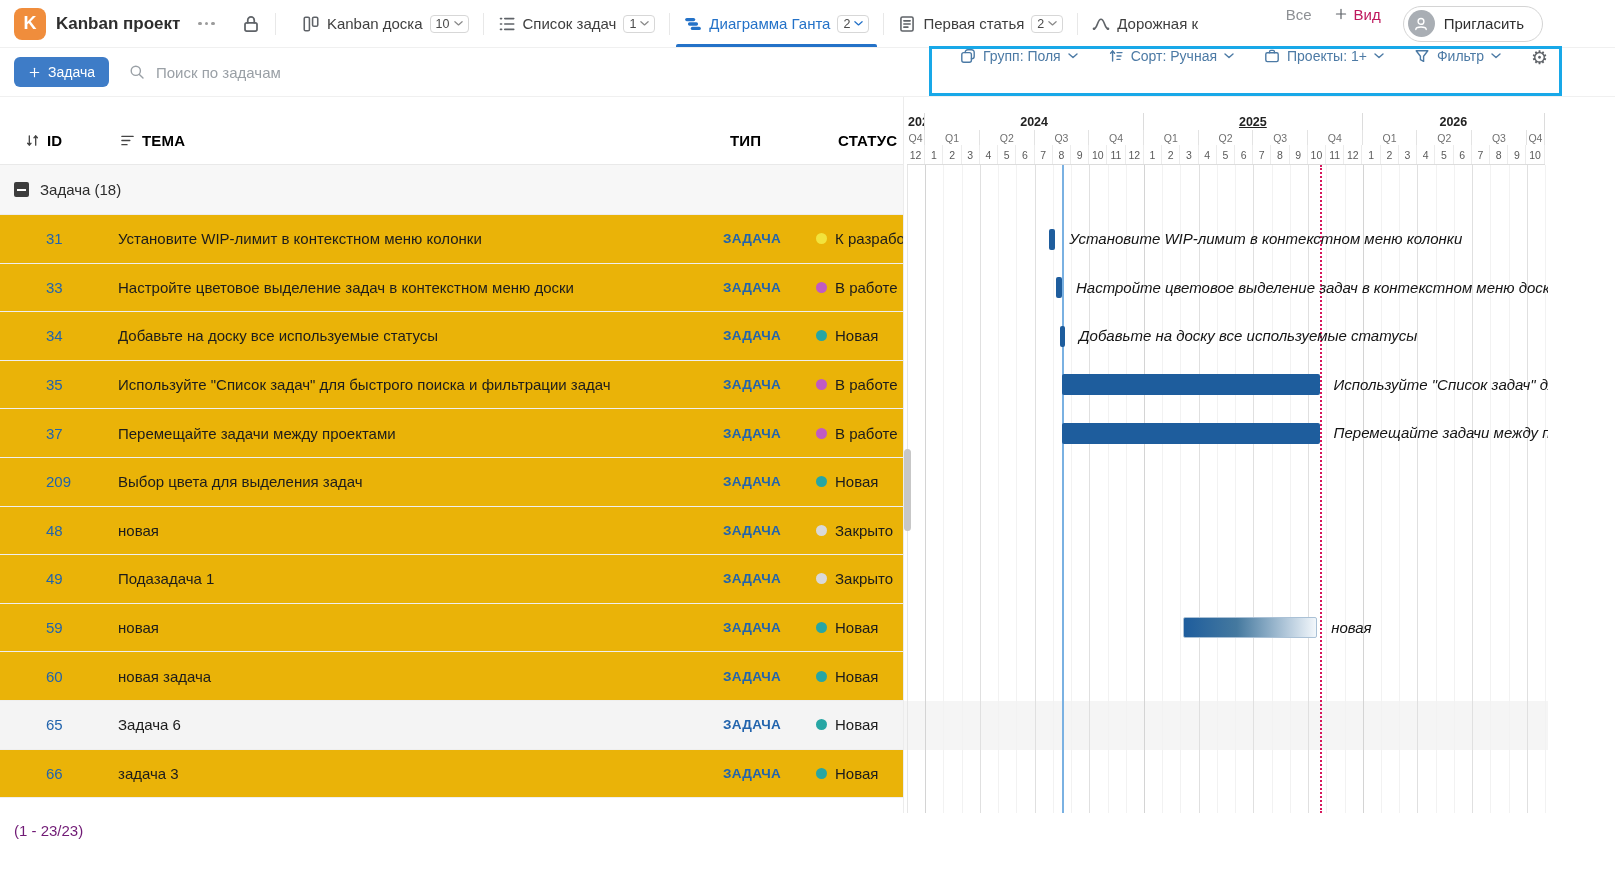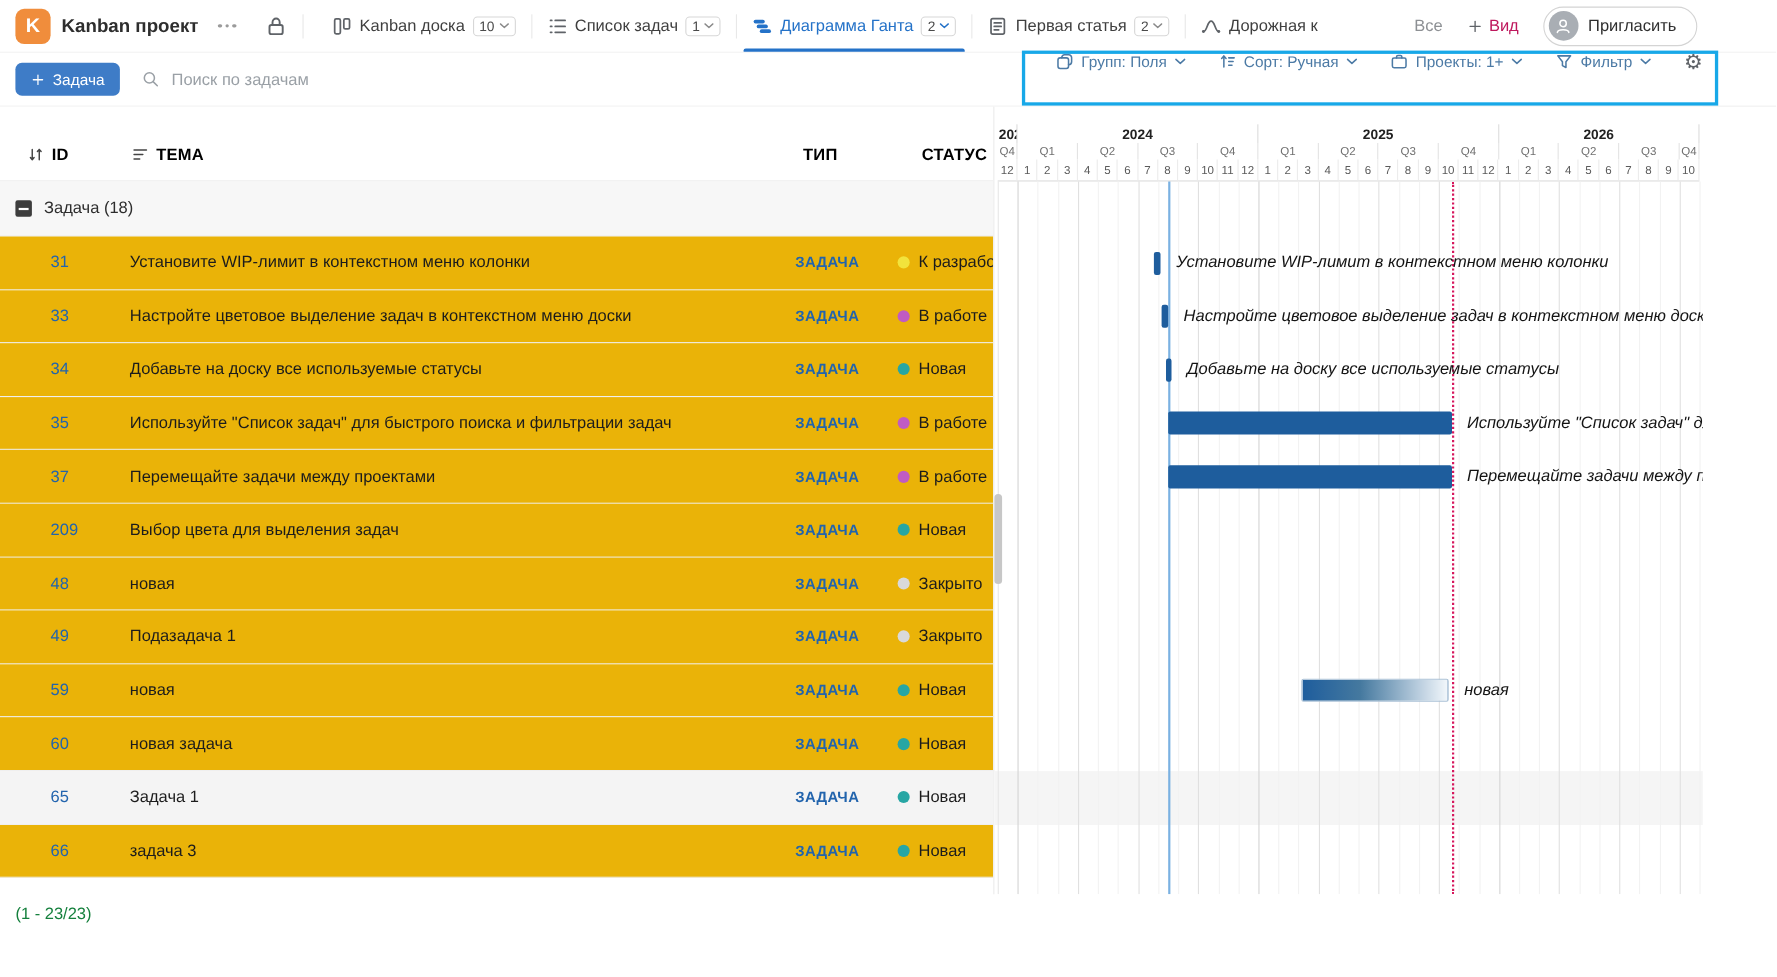--- a/index.html
+++ b/index.html
@@ -20,21 +20,21 @@
   .tab{position:relative;display:flex;align-items:center;gap:7px;padding:0 14px;height:100%;
        font-size:15px;color:#3f3f3f;cursor:pointer;white-space:nowrap;}
   .tab .ic{color:#5f6368;}
   .tab.active{color:#2472c8;}
   .tab.active .ic{color:#2472c8;}
   .tab.active::after{content:"";position:absolute;left:6px;right:6px;bottom:0;height:3px;
        background:#2472c8;border-radius:2px 2px 0 0;}
   .badge{display:flex;align-items:center;gap:4px;border:1px solid #d7d7d7;border-radius:4px;
        padding:1px 5px;font-size:12.5px;color:#4a4a4a;background:#fff;}
   .badge .ic{color:#8a8a8a;}
-  .top-right{margin-left:auto;display:flex;align-items:center;gap:22px;padding-right:72px;}
+  .top-right{margin-left:auto;display:flex;align-items:flex-start;gap:22px;padding-right:72px;}
   .all-btn{color:#8d9094;font-size:15px;cursor:pointer;}
   .add-view{display:flex;gap:6px;align-items:center;font-size:15px;color:#be185d;cursor:pointer;}
   .add-view .ic{color:#5f6368;}
   .invite{display:flex;align-items:center;gap:9px;border:1px solid #d4d4d4;border-radius:18px;
        height:34px;padding:0 18px 0 4px;font-size:15px;color:#2f2f2f;cursor:pointer;background:#fff;}
   .avatar{width:27px;height:27px;border-radius:50%;background:#a9aeb4;color:#fff;display:flex;
        align-items:center;justify-content:center;flex:none;}
   .avatar .ic{width:16px;height:16px;}
 
   
@@ -97,21 +97,21 @@
   .marker-view{position:absolute;top:0;bottom:0;width:2px;background:#7ab1e2;z-index:2;}
   .marker-today{position:absolute;top:0;bottom:0;width:0;border-left:2px dotted #d6175c;z-index:2;}
   .bar{position:absolute;height:21px;background:#1e5d9d;border-radius:2px;z-index:3;box-sizing:border-box;cursor:pointer;}
   .bar.fade{background:linear-gradient(90deg,#1e5d9d 0%,#45799f 40%,#b9cdde 80%,#f2f7fb 100%);
        border:1px solid #aac1d6;}
   .bar-label{position:absolute;font-style:italic;font-size:15px;color:#141414;white-space:nowrap;
        z-index:3;line-height:20px;}
 
   .scroll-thumb{position:absolute;left:904px;top:449px;width:7px;height:82px;background:#c7c7c7;
        border-radius:4px;z-index:55;cursor:grab;}
-  .footer{position:absolute;left:14px;top:822px;font-size:15px;color:#15803d;}
+  .footer{position:absolute;left:14px;top:822px;font-size:15px;color:#701a75;}
 
   .ic{display:inline-flex;align-items:center;justify-content:center;flex:none;}
   .ic svg{width:100%;height:100%;display:block;}
 </style>
 </head>
 <body>
 
 <div class="screen">
 
   <header class="topbar">
@@ -443,21 +443,21 @@
           <div class="c-id">60</div>
           <div class="c-title">новая задача</div>
           <div class="c-type">ЗАДАЧА</div>
           <div class="c-status">
             <span class="dot" style="background: rgb(39, 166, 164);"></span>
             <span>Новая</span>
           </div>
         </div>
         <div class="row hl">
           <div class="c-id">65</div>
-          <div class="c-title">Задача 1</div>
+          <div class="c-title">Задача 6</div>
           <div class="c-type">ЗАДАЧА</div>
           <div class="c-status">
             <span class="dot" style="background: rgb(39, 166, 164);"></span>
             <span>Новая</span>
           </div>
         </div>
         <div class="row">
           <div class="c-id">66</div>
           <div class="c-title">задача 3</div>
           <div class="c-type">ЗАДАЧА</div>
@@ -467,21 +467,21 @@
           </div>
         </div>
       </div>
   </div>
 
   <div class="gantt-pane">
     <div class="g-head">
       <div class="g-row years" id="g-years">
           <div class="ycell clip" style="width: 18.23px;">2023</div>
           <div class="ycell" style="width: 218.76px;">2024</div>
-          <div class="ycell" style="width: 218.76px;">2025</div>
+          <div class="ycell" style="width: 218.76px; text-decoration: underline;">2025</div>
           <div class="ycell" style="width: 182.3px;">2026</div>
         </div>
       <div class="g-row quarters" id="g-quarters">
           <div class="qcell" style="width: 18.23px;">Q4</div>
           <div class="qcell" style="width: 54.69px;">Q1</div>
           <div class="qcell" style="width: 54.69px;">Q2</div>
           <div class="qcell" style="width: 54.69px;">Q3</div>
           <div class="qcell" style="width: 54.69px;">Q4</div>
           <div class="qcell" style="width: 54.69px;">Q1</div>
           <div class="qcell" style="width: 54.69px;">Q2</div>

